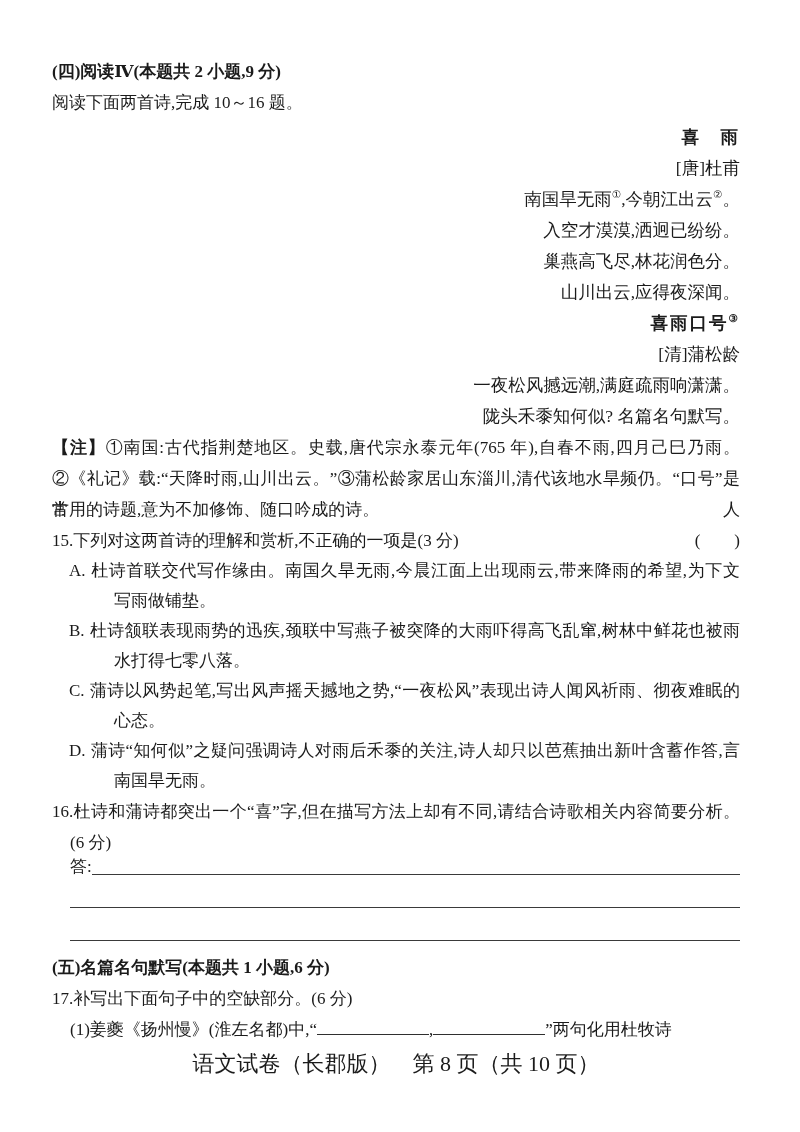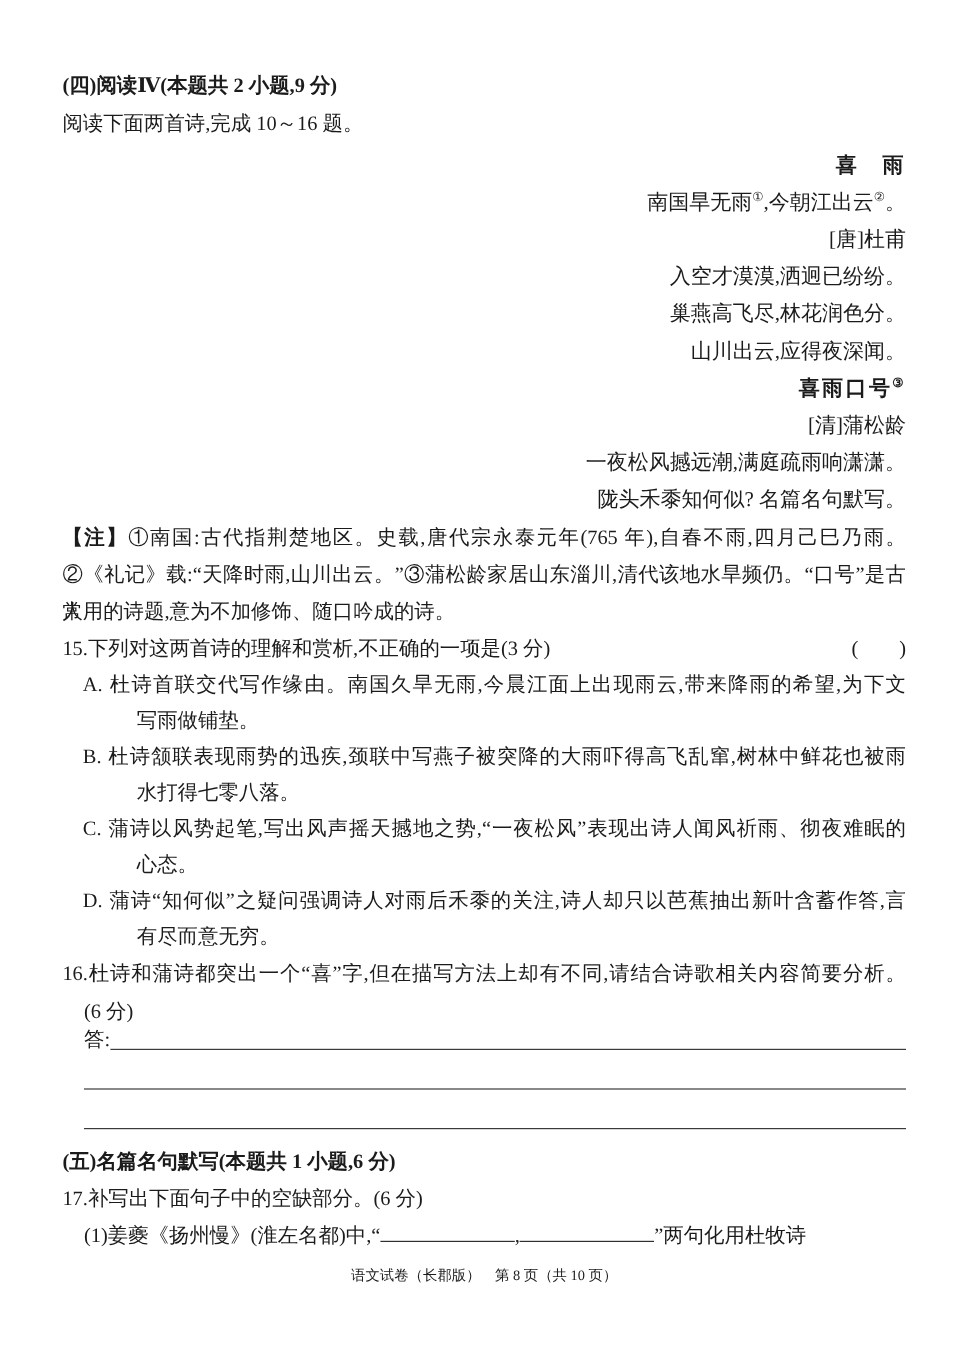--- a/index.html
+++ b/index.html
@@ -1,18 +1,18 @@
 <!DOCTYPE html>
 <html><head>
 <meta charset="utf-8">
 <style>
   * { margin:0; padding:0; box-sizing:border-box; }
   html,body { width:800px; height:1132px; background:#f6f6f4; }
   body { font-family:"Liberation Serif","DejaVu Serif",serif; color:#1b1b1b; font-size:17px; }
-  .page { width:800px; height:1132px; background:#ffffff; padding:56px 45px 0 52px; position:relative; overflow:hidden; }
+  .page { width:800px; height:1132px; background:#ffffff; padding:56px 60px 0 52px; position:relative; overflow:hidden; }
   .ln { height:31px; line-height:31px; }
   .hei { font-weight:700; }
   .just { text-align:justify; text-align-last:justify; }
   .indent1 { padding-left:18px; }
   .indent2 { padding-left:30px; }
   
   .poem-wrap { margin-top:4px; text-align:right; font-size:17.5px; }
   .pln { height:31px; line-height:31px; }
   .ptitle { font-weight:700; letter-spacing:2px; }
   sup { font-size:10.5px; vertical-align:super; line-height:0; }
@@ -23,34 +23,34 @@
   .opt-l2 { height:30px; line-height:30px; padding-left:62px; }
   .optlabel { margin-right:5px; }
   
   .ansrow1 { display:flex; align-items:flex-end; height:17px; padding-left:18px; }
   .ansrow1 .lbl { line-height:17px; white-space:nowrap; }
   .ansfill { flex:1; border-bottom:1px solid #3a3a3a; height:100%; }
   .ansrow { height:33px; border-bottom:1px solid #3a3a3a; margin-left:18px; }
   
   .blank { display:inline-block; width:112px; border-bottom:1px solid #2f2f2f; height:0.95em; }
   .sec5 { margin-top:11px; }
-  .footer { margin-top:3px; text-align:center; height:31px; line-height:31px; font-size:12px; }
+  .footer { margin-top:3px; text-align:center; height:31px; line-height:31px; font-size:22px; }
 </style>
 </head>
 <body>
 
 <div class="page">
 
   <div class="ln hei">(四)阅读Ⅳ(本题共 2 小题,9 分)</div>
   <div class="ln">阅读下面两首诗,完成 10～16 题。</div>
 
   <div class="poem-wrap">
     <div class="pln ptitle">喜　雨</div>
+    <div class="pln">[唐]杜甫</div>
     <div class="pln"><span>南国旱无雨</span><sup>①</sup><span>,今朝江出云</span><sup>②</sup><span>。</span></div>
-    <div class="pln">[唐]杜甫</div>
     <div class="pln">入空才漠漠,洒迥已纷纷。</div>
     <div class="pln">巢燕高飞尽,林花润色分。</div>
     <div class="pln">山川出云,应得夜深闻。</div>
 
     <div class="pln ptitle"><span>喜雨口号</span><sup>③</sup></div>
     <div class="pln">[清]蒲松龄</div>
     <div class="pln">一夜松风撼远潮,满庭疏雨响潇潇。</div>
     <div class="pln">陇头禾黍知何似? 名篇名句默写。</div>
   </div>
 
@@ -66,21 +66,21 @@
   </div>
 
   <div>
     <div class="opt-l1 just"><span class="optlabel">A.</span><span>杜诗首联交代写作缘由。南国久旱无雨,今晨江面上出现雨云,带来降雨的希望,为下文</span></div>
     <div class="opt-l2">写雨做铺垫。</div>
     <div class="opt-l1 just"><span class="optlabel">B.</span><span>杜诗颔联表现雨势的迅疾,颈联中写燕子被突降的大雨吓得高飞乱窜,树林中鲜花也被雨</span></div>
     <div class="opt-l2">水打得七零八落。</div>
     <div class="opt-l1 just"><span class="optlabel">C.</span><span>蒲诗以风势起笔,写出风声摇天撼地之势,“一夜松风”表现出诗人闻风祈雨、彻夜难眠的</span></div>
     <div class="opt-l2">心态。</div>
     <div class="opt-l1 just"><span class="optlabel">D.</span><span>蒲诗“知何似”之疑问强调诗人对雨后禾黍的关注,诗人却只以芭蕉抽出新叶含蓄作答,言</span></div>
-    <div class="opt-l2">有尽而意无穷。</div>
+    <div class="opt-l2">南国旱无雨。</div>
   </div>
 
   <div class="ln just">16.杜诗和蒲诗都突出一个“喜”字,但在描写方法上却有不同,请结合诗歌相关内容简要分析。</div>
   <div class="ln indent1">(6 分)</div>
 
   <div class="ansrow1">
     <span class="lbl">答:</span>
     <span class="ansfill"></span>
   </div>
   <div class="ansrow"></div>

